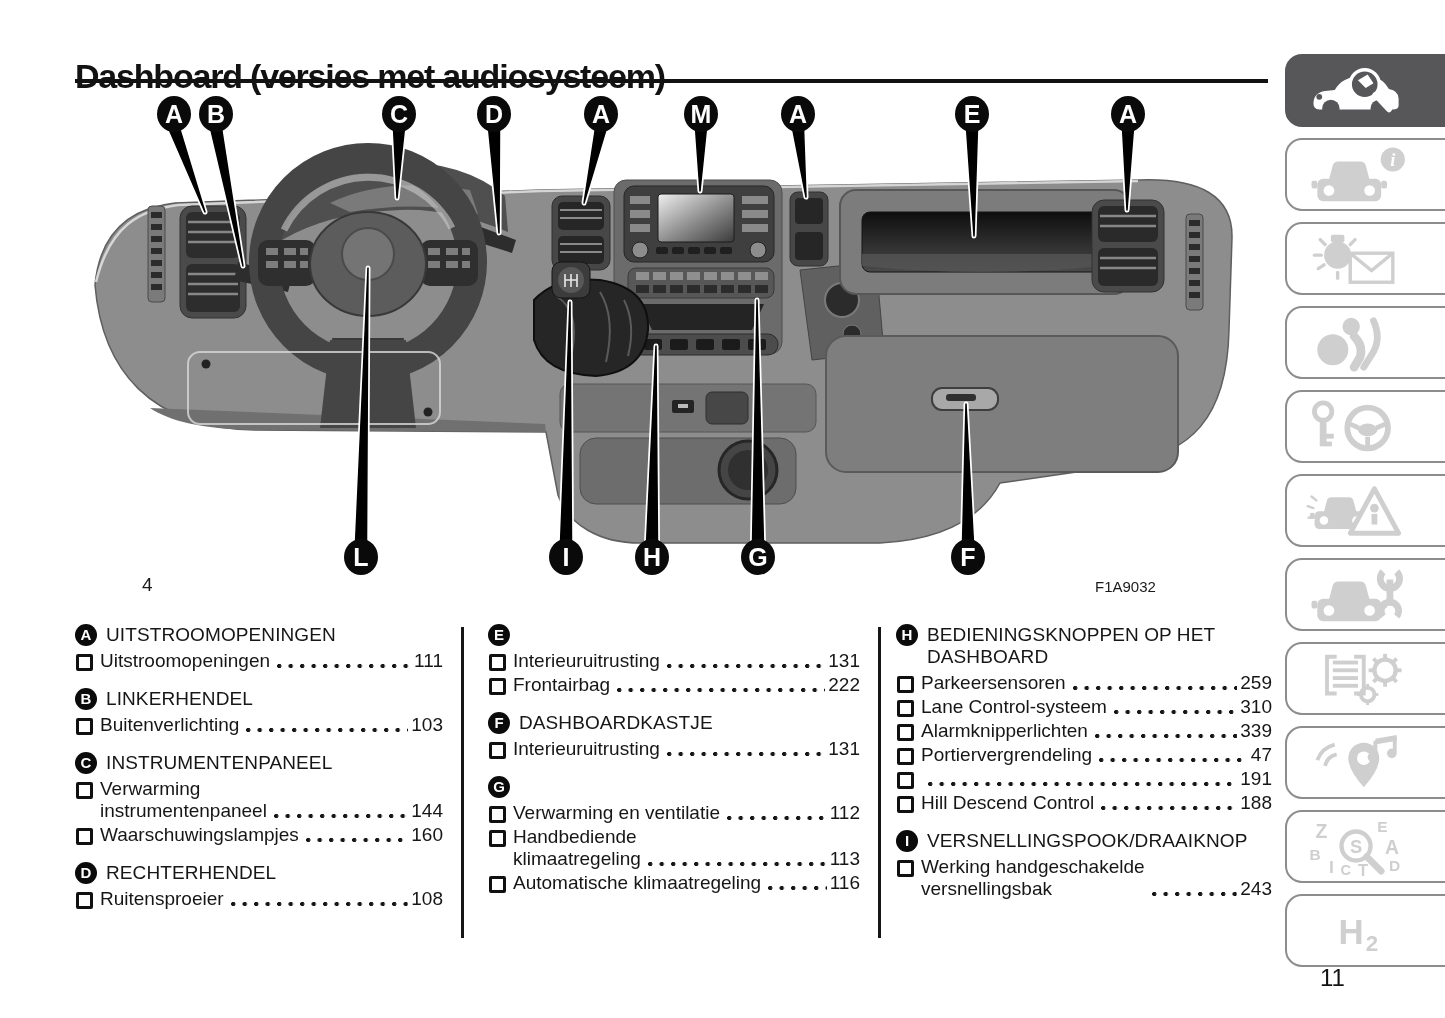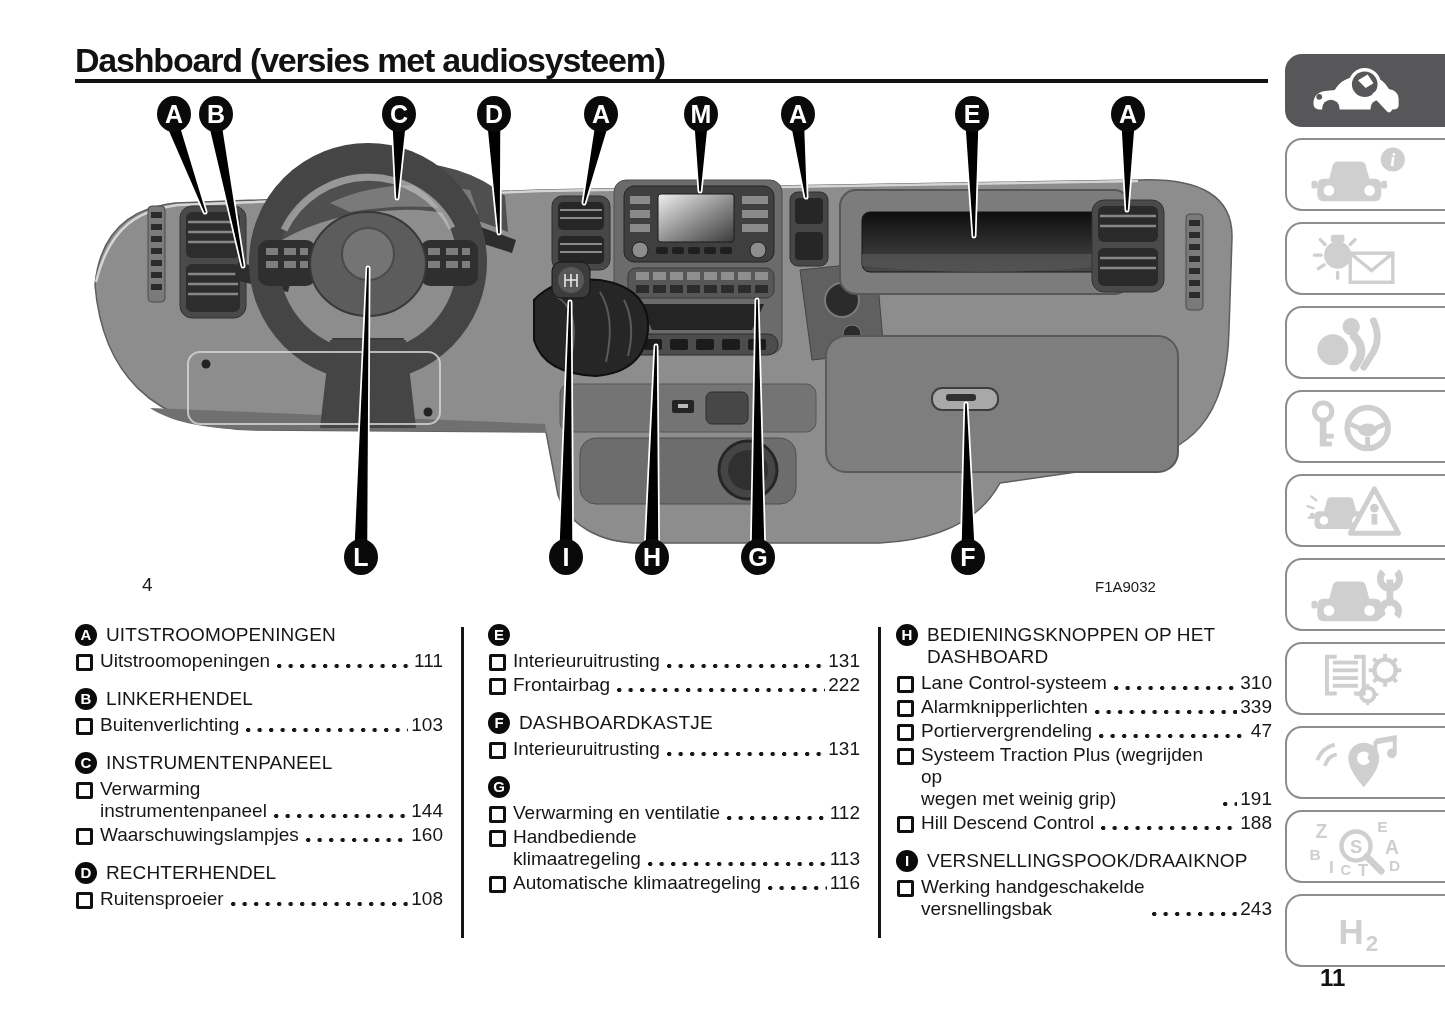--- a/index.html
+++ b/index.html
@@ -1,24 +1,24 @@
 <!DOCTYPE html>
 <html><head>
 <meta charset="utf-8">
 <style>
   html,body{margin:0;padding:0}
   body{
     width:1445px;height:1018px;position:relative;overflow:hidden;background:#fff;
     font-family:"Liberation Sans","DejaVu Sans",sans-serif;color:#111;
   }
-  .title{position:absolute;left:75px;top:18px;font-size:34px;font-weight:bold;letter-spacing:-1.2px;white-space:nowrap;color:#121212}
+  .title{position:absolute;left:75px;top:34px;font-size:34px;font-weight:bold;letter-spacing:-1.2px;white-space:nowrap;color:#121212}
   .title-rule{position:absolute;left:75px;top:79px;width:1193px;height:4px;background:#121212}
   .fig-num{position:absolute;left:142px;top:574px;font-size:19px;color:#1a1a1a}
   .fig-code{position:absolute;left:1095px;top:578px;font-size:15px;color:#1a1a1a}
-  .page-num{position:absolute;left:1320px;top:964px;font-size:24px;font-weight:bold;color:#121212}
+  .page-num{position:absolute;left:1320px;top:964px;font-size:24px;font-weight:normal;color:#121212}
 
   #figure-svg{position:absolute;left:60px;top:88px;width:1212px;height:500px}
 
   .col{position:absolute;top:624px;font-size:19px;line-height:22px;color:#161616}
   #col1{left:75px;width:368px}
   #col2{left:488px;width:372px}
   #col3{left:896px;width:376px}
   .divider{position:absolute;top:627px;width:3px;height:311px;background:#161616}
   #div1{left:461px}
   #div2{left:878px}
@@ -474,20 +474,26 @@
   </div>
 </div>
 <div class="col" id="col3">
   <div class="section">
     <div class="sec-head">
       <span class="badge">H</span>
       <span class="sec-title">BEDIENINGSKNOPPEN OP HET
 DASHBOARD</span>
     </div>
     <div class="entries">
+  <div class="entry">
+    <span class="cbx"></span>
+    <span class="lbl">Parkeersensoren</span>
+    <span class="dots"></span>
+    <span class="pg">259</span>
+  </div>
 
   <div class="entry">
     <span class="cbx"></span>
     <span class="lbl">Lane Control-systeem</span>
     <span class="dots"></span>
     <span class="pg">310</span>
   </div>
 
   <div class="entry">
     <span class="cbx"></span>
@@ -498,22 +504,20 @@
 
   <div class="entry">
     <span class="cbx"></span>
     <span class="lbl">Portiervergrendeling</span>
     <span class="dots"></span>
     <span class="pg">47</span>
   </div>
 
   <div class="entry">
     <span class="cbx"></span>
-    <span class="lbl">Systeem Traction Plus (wegrijden op
-wegen met weinig grip)</span>
     <span class="dots"></span>
     <span class="pg">191</span>
   </div>
 
   <div class="entry">
     <span class="cbx"></span>
     <span class="lbl">Hill Descend Control</span>
     <span class="dots"></span>
     <span class="pg">188</span>
   </div>

